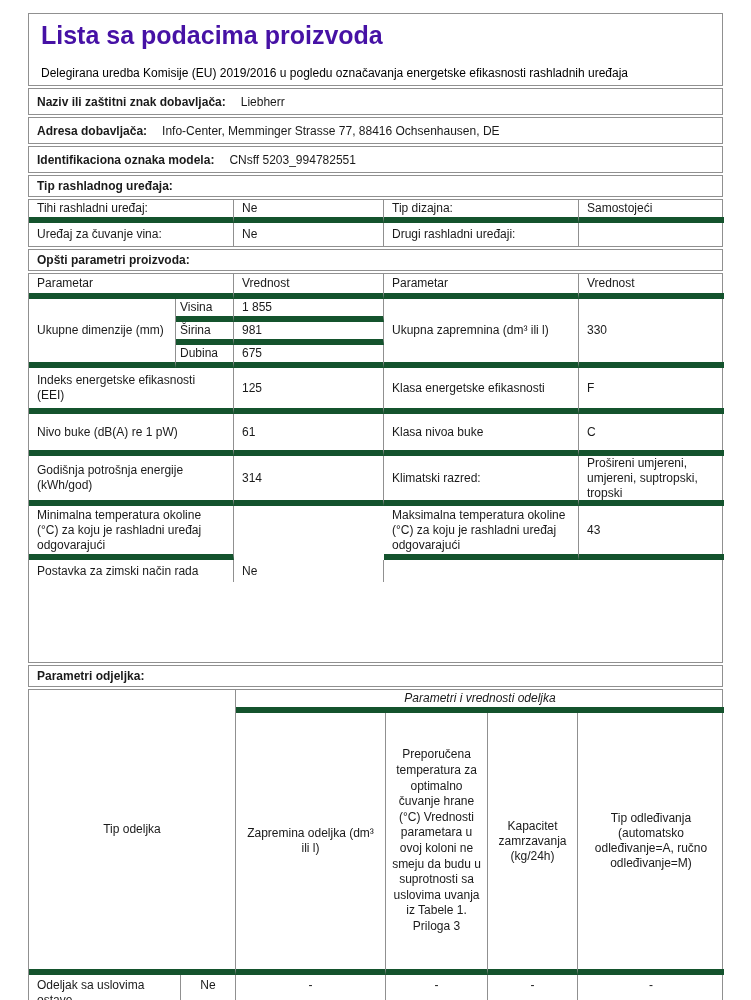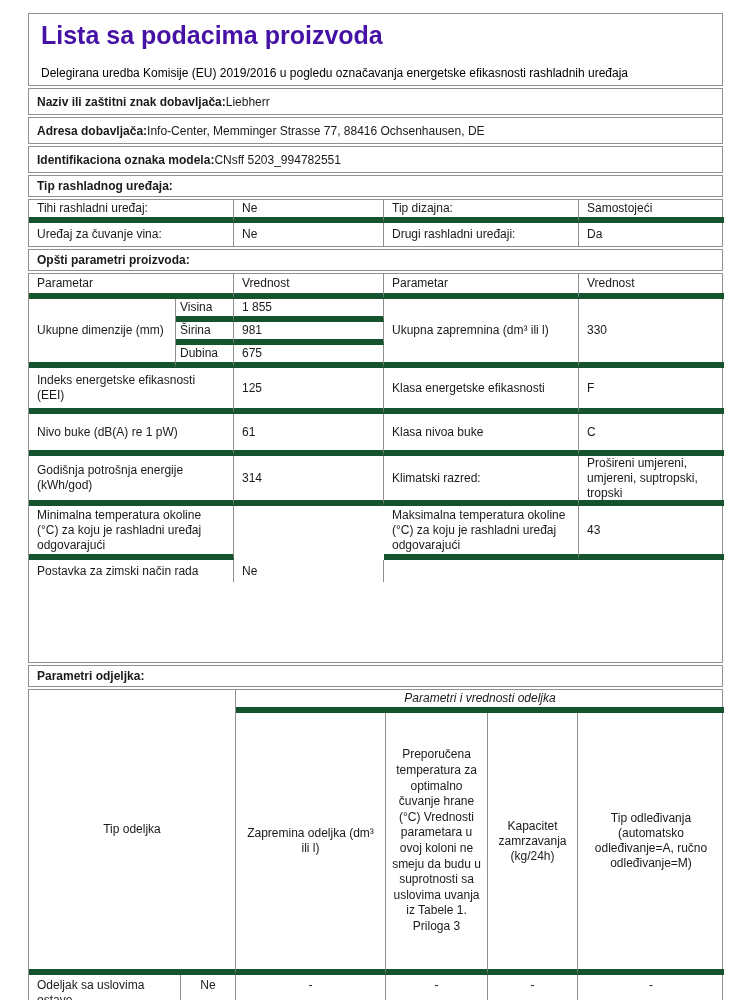--- a/index.html
+++ b/index.html
@@ -11,21 +11,21 @@
   }
   .page { padding:13px 28px 0 28px; width:751px; }
   .box { border:1px solid #909090; margin-bottom:2px; background:#fff; }
 
   
   .hdr { height:73px; padding:6px 12px 0 12px; }
   .doc-title { color:#4611a5; font-weight:bold; font-size:25px; line-height:1.25; }
   .doc-sub { font-size:12px; margin-top:15px; color:#000000; }
 
   
-  .lrow { height:27px; display:flex; align-items:center; padding:0 8px; }
+  .lrow { height:27px; display:flex; align-items:center; padding:0 8px;gap:15px; }
   .lrow .lab { font-weight:bold; }
   .lrow .val { }
   .sect { height:22px; display:flex; align-items:center; padding:0 8px; font-weight:bold; }
 
   
   .gtable { display:grid; }
   .cell {
     border-right:1px solid #909090; border-bottom:6px solid #14532d;
     padding:3px 8px; display:flex; align-items:center; line-height:1.25;
     overflow:hidden;
@@ -74,21 +74,20 @@
   <div class="box sect">Tip rashladnog uređaja:</div>
 
   <div class="box gtable type-table">
     <div class="cell">Tihi rashladni uređaj:</div>
     <div class="cell">Ne</div>
     <div class="cell">Tip dizajna:</div>
     <div class="cell no-r">Samostojeći</div>
     <div class="cell no-b">Uređaj za čuvanje vina:</div>
     <div class="cell no-b">Ne</div>
     <div class="cell no-b">Drugi rashladni uređaji:</div>
-    <div class="cell no-r no-b">Da</div>
   </div>
 
   <div class="box sect">Opšti parametri proizvoda:</div>
 
   <div class="box gtable gen-table">
 
     <div class="cell" style="grid-area:1/1/2/3;">Parametar</div>
     <div class="cell" style="grid-area:1/3/2/4;">Vrednost</div>
     <div class="cell" style="grid-area:1/4/2/5;">Parametar</div>
     <div class="cell no-r" style="grid-area:1/5/2/6;">Vrednost</div>

